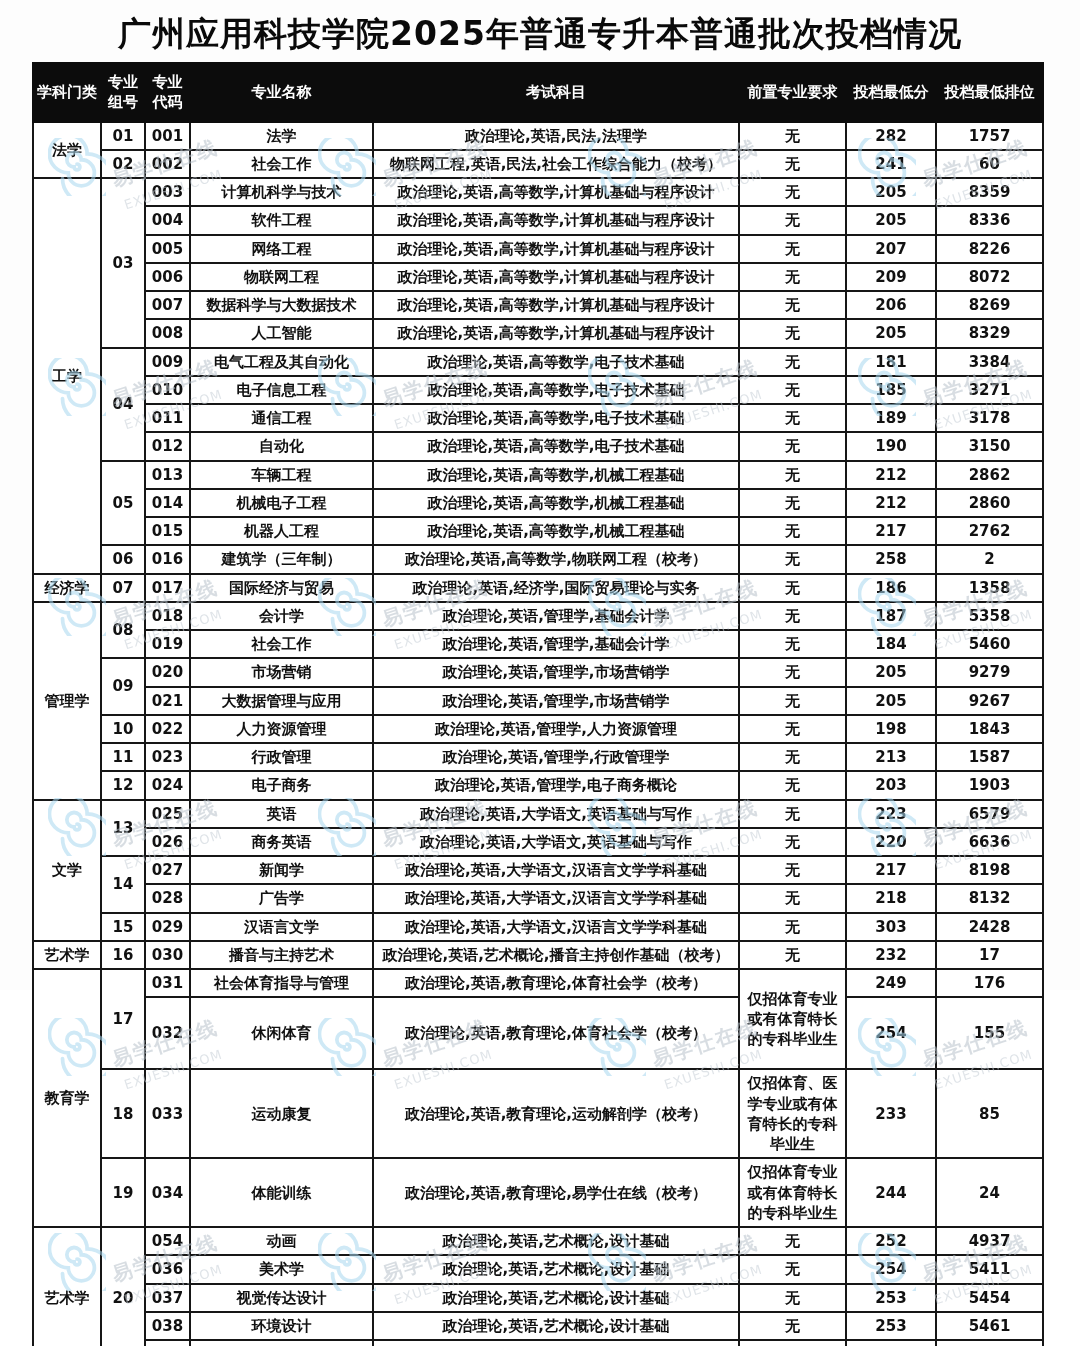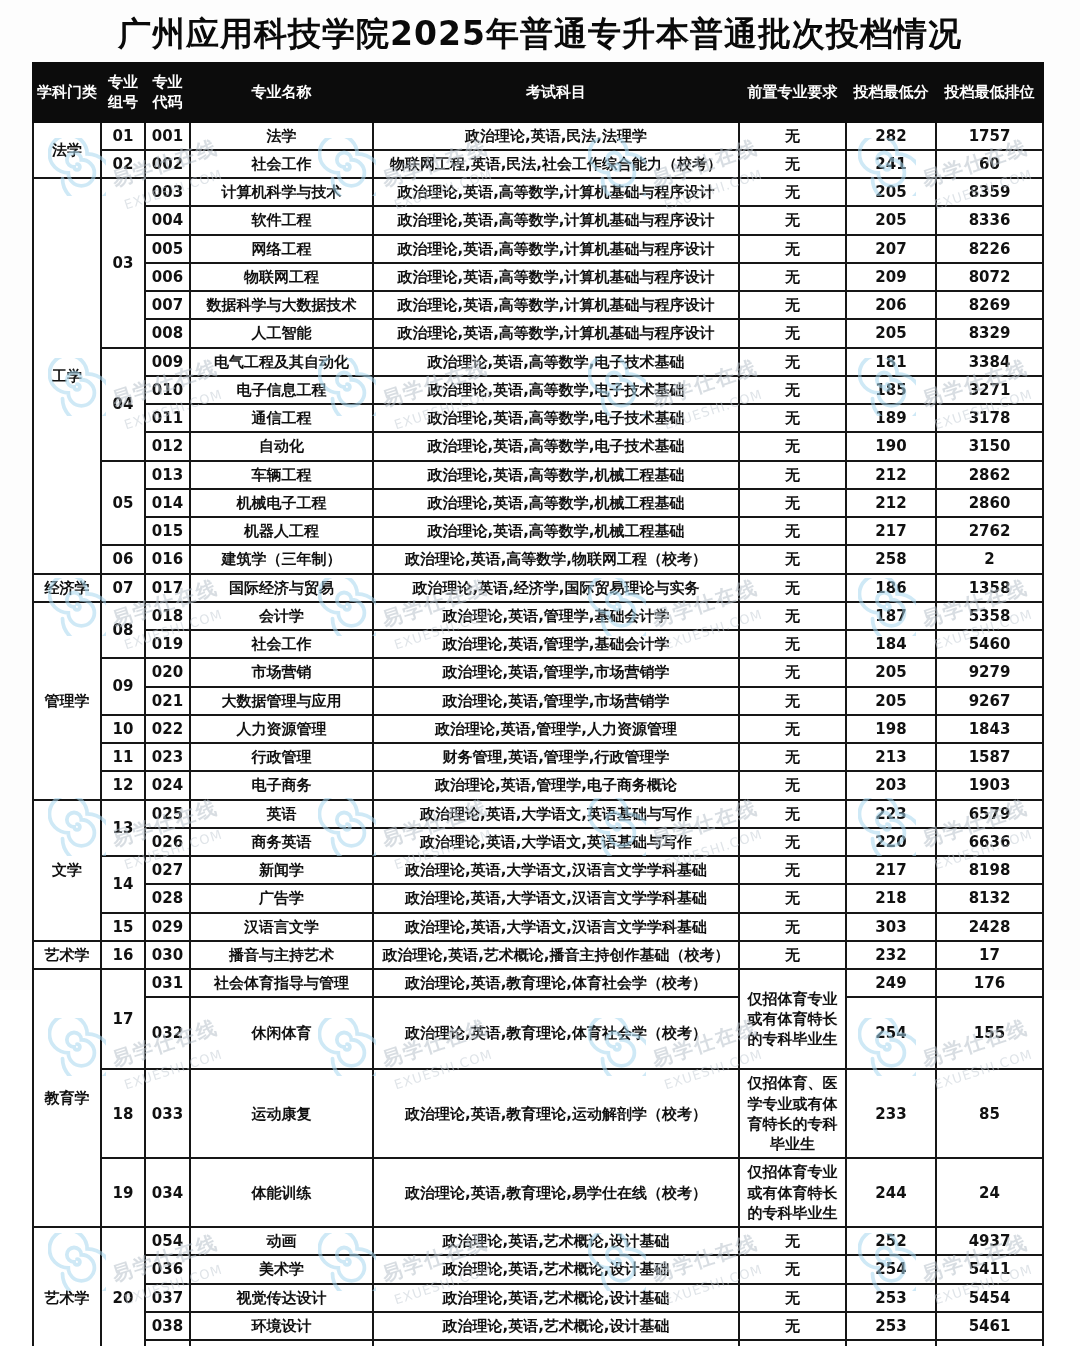--- a/index.html
+++ b/index.html
@@ -299,21 +299,21 @@
           <td>人力资源管理</td>
           <td>政治理论,英语,管理学,人力资源管理</td>
           <td>无</td>
           <td>198</td>
           <td>1843</td>
         </tr>
         <tr>
           <td>11</td>
           <td>023</td>
           <td>行政管理</td>
-          <td>财务管理,英语,管理学,行政管理学</td>
+          <td>政治理论,英语,管理学,行政管理学</td>
           <td>无</td>
           <td>213</td>
           <td>1587</td>
         </tr>
         <tr>
           <td>12</td>
           <td>024</td>
           <td>电子商务</td>
           <td>政治理论,英语,管理学,电子商务概论</td>
           <td>无</td>

